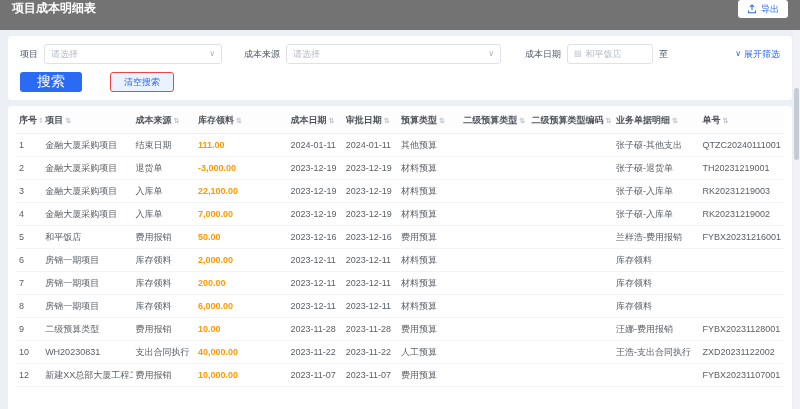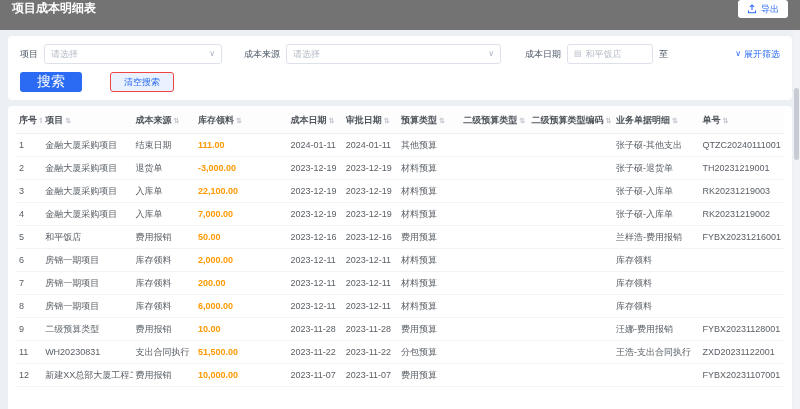--- a/index.html
+++ b/index.html
@@ -289,31 +289,31 @@
           <td class="amount">10.00</td>
           <td>2023-11-28</td>
           <td>2023-11-28</td>
           <td>费用预算</td>
           <td></td>
           <td></td>
           <td>汪娜-费用报销</td>
           <td>FYBX20231128001</td>
         </tr>
         <tr>
-          <td>11</td>
+          <td>10</td>
           <td>WH20230831</td>
           <td>支出合同执行</td>
-          <td class="amount">51,500.00</td>
+          <td class="amount">40,000.00</td>
           <td>2023-11-22</td>
           <td>2023-11-22</td>
-          <td>分包预算</td>
+          <td>人工预算</td>
           <td></td>
           <td></td>
           <td>王浩-支出合同执行</td>
-          <td>ZXD20231122001</td>
+          <td>ZXD20231122002</td>
         </tr>
         <tr>
           <td>12</td>
           <td>新建XX总部大厦工程二期</td>
           <td>费用报销</td>
           <td class="amount">10,000.00</td>
           <td>2023-11-07</td>
           <td>2023-11-07</td>
           <td>费用预算</td>
           <td></td>

